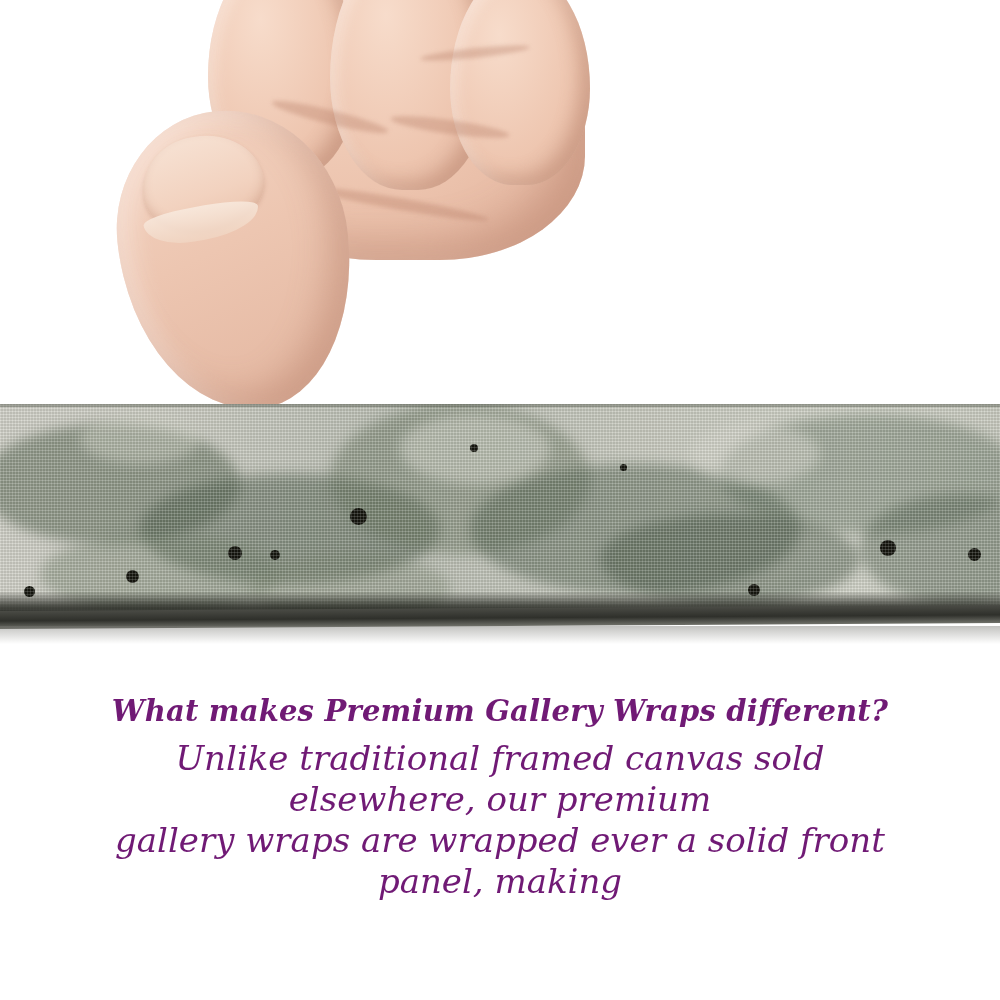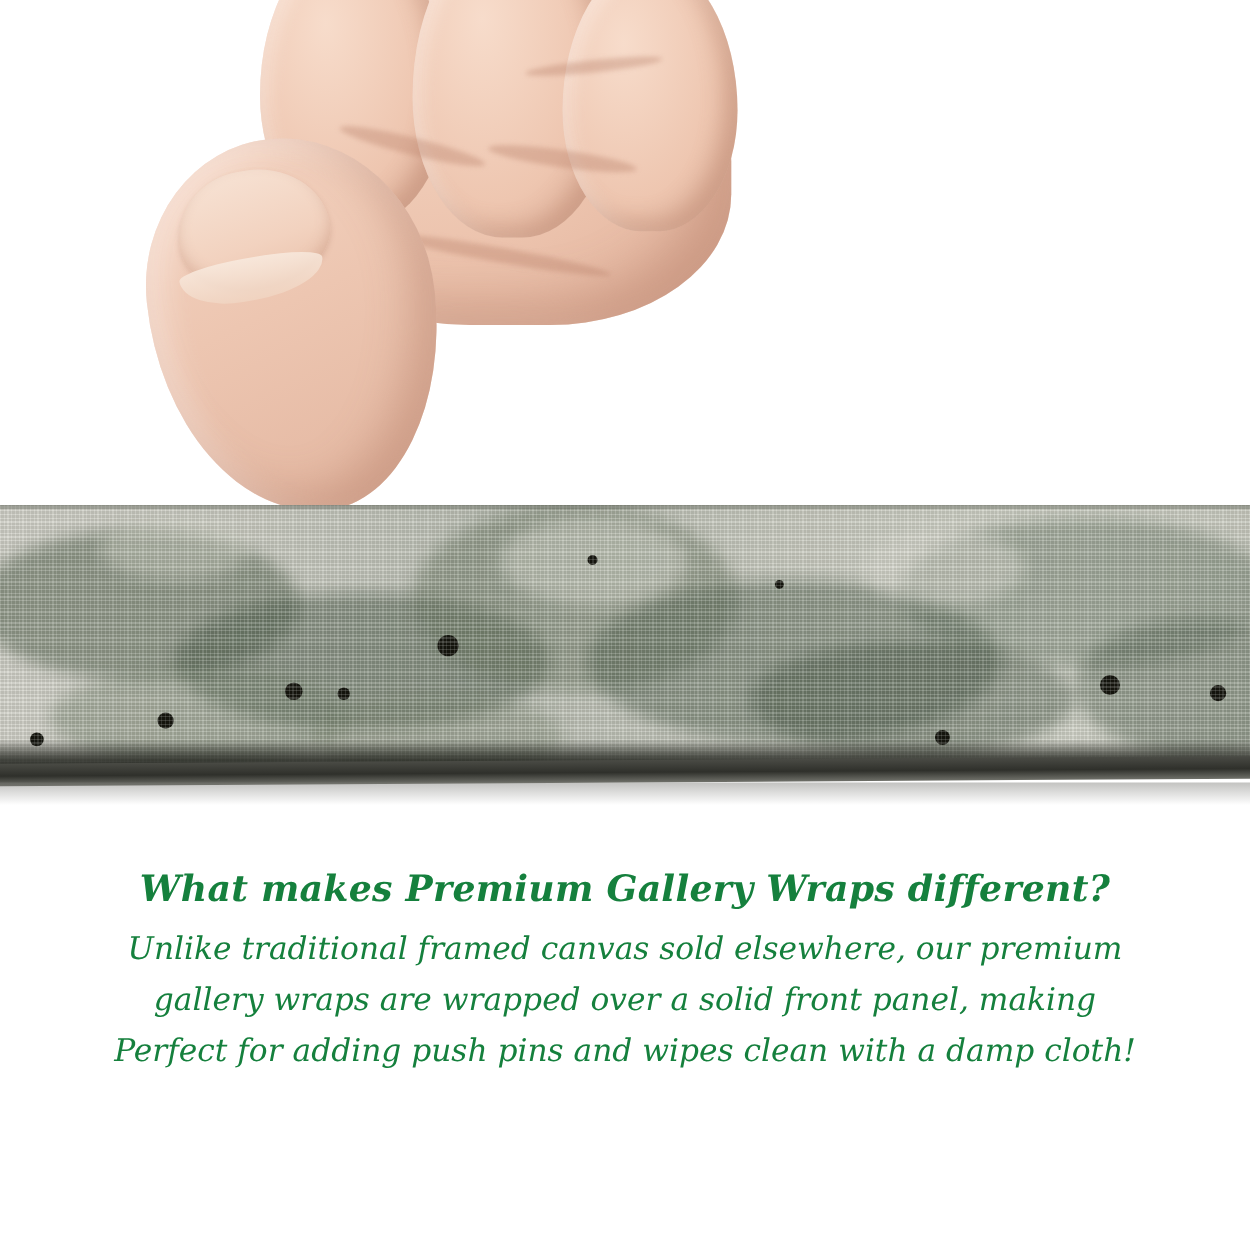--- a/index.html
+++ b/index.html
@@ -195,33 +195,33 @@
   }
 
   
   .caption {
     position: absolute;
     left: 0;
     top: 690px;
     width: 1000px;
     text-align: center;
     font-family: "DejaVu Serif", serif;
-    color: #15803d;
+    color: #701a75;
   }
   .caption-heading {
     font-style: italic;
     font-weight: 700;
     font-size: 29px;
     line-height: 42px;
     margin: 0 0 6px 0;
     letter-spacing: 0.2px;
   }
   .caption-body {
     font-style: italic;
-    font-size: 25px;
+    font-size: 34px;
     line-height: 41px;
     margin: 0;
     padding: 0 80px;
   }
   .caption-body .line { display: block; }
 </style>
 </head>
 <body>
 
 <div class="promo">
@@ -273,18 +273,17 @@
     </div>
 
     <div class="strip-underside"></div>
     <div class="strip-dropshadow"></div>
   </div>
 
   <div class="caption">
     <p class="caption-heading">What makes Premium Gallery Wraps different?</p>
     <p class="caption-body">
       <span class="line">Unlike traditional framed canvas sold elsewhere, our premium</span>
-      <span class="line">gallery wraps are wrapped over a solid front panel, making</span>
-      <span class="line">Perfect for adding push pins and wipes clean with a damp cloth!</span>
+      <span class="line">gallery wraps are wrapped ever a solid front panel, making</span>
     </p>
   </div>
 
 </div>
 
 </body></html>

